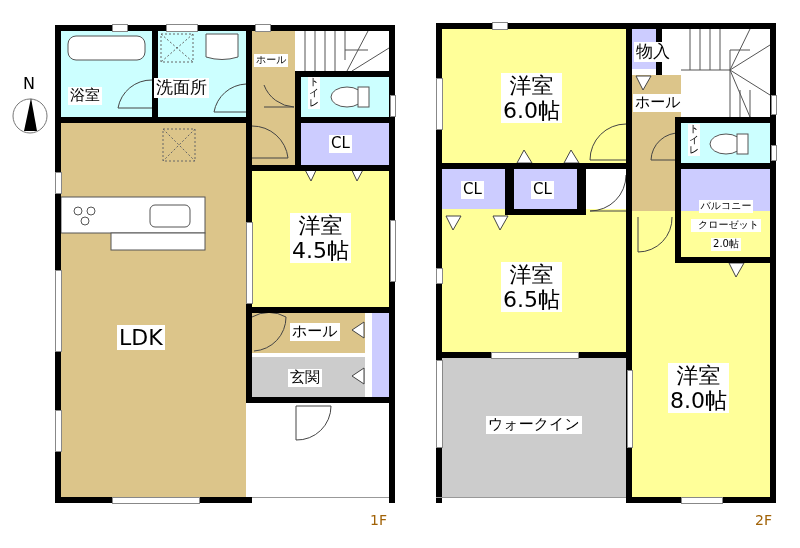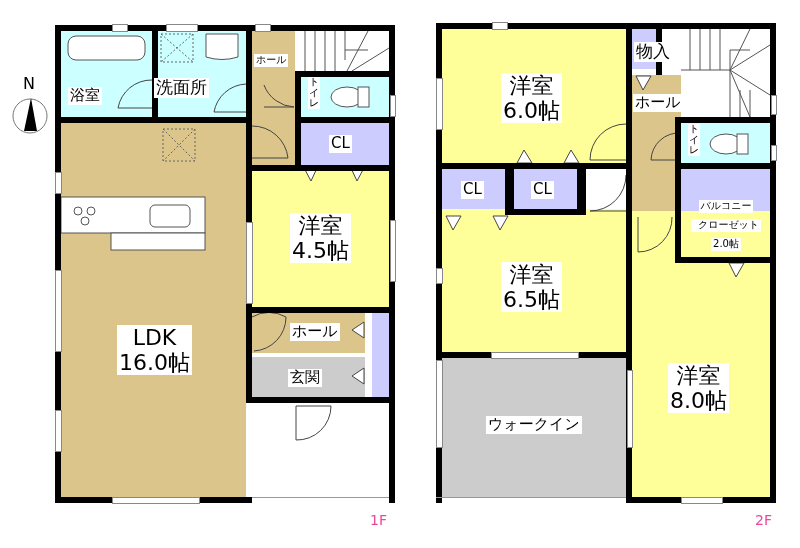--- a/index.html
+++ b/index.html
@@ -6,21 +6,21 @@
   body{width:800px;height:548px;position:relative;overflow:hidden;font-family:"DejaVu Sans","Liberation Sans",sans-serif;}
   .abs{position:absolute;}
   .room{position:absolute;}
   .wall{position:absolute;background:#000;}
   .lbl{position:absolute;background:#fff;color:#000;line-height:1.05;text-align:center;white-space:nowrap;padding:1px 2px;}
   .big{font-size:22px;}
   .med{font-size:15px;}
   .sm{font-size:17px;}
   .xs{font-size:10px;}
   .win{position:absolute;background:#fff;border:1px solid #888;}
-  .floorlbl{position:absolute;font-size:14px;color:#ec4899;}
+  .floorlbl{position:absolute;font-size:14px;color:#a16207;}
   svg{position:absolute;left:0;top:0;}
 </style>
 </head>
 <body>
 
 <div>
   <div class="abs" style="left:23px;top:74px;font-size:16px;">N</div>
   <svg width="800" height="548" style="pointer-events:none;">
     <circle cx="30" cy="116" r="17" fill="#fff" stroke="#777" stroke-width="1"></circle>
     <polygon points="31,98 24,131 37,131" fill="#000"></polygon>
@@ -124,21 +124,20 @@
   <div class="lbl sm" style="left:154px;top:78px;">洗面所</div>
   <div class="lbl xs" style="left:254px;top:54px;">ホール</div>
   <div class="lbl xs" style="left:308px;top:77px;width:12px;white-space:normal;word-break:break-all;padding:0;">トイレ</div>
   <div class="lbl med" style="left:329px;top:135px;">CL</div>
   <div class="abs" style="left:290px;top:213px;text-align:center;">
     <div class="lbl big" style="position:static;">洋室</div>
     <div class="lbl big" style="position:static;">4.5帖</div>
   </div>
   <div class="abs" style="left:117px;top:325px;text-align:center;border-radius:23px;">
     <div class="lbl big" style="position:static;">LDK</div>
-    <div class="lbl big" style="position:static;">16.0帖</div>
   </div>
   <div class="lbl med" style="left:290px;top:323px;">ホール</div>
   <div class="lbl med" style="left:288px;top:369px;">玄関</div>
   <div class="floorlbl" style="left:370px;top:512px;">1F</div>
 </div>
 
 <div>
   <div class="room" style="left:442px;top:29px;width:184px;height:134px;background:#ffff99;"></div>
   <div class="room" style="left:632px;top:29px;width:24px;height:40px;background:#ccccff;"></div>
   <div class="room" style="left:681px;top:29px;width:89px;height:88px;background:#fff;"></div>

